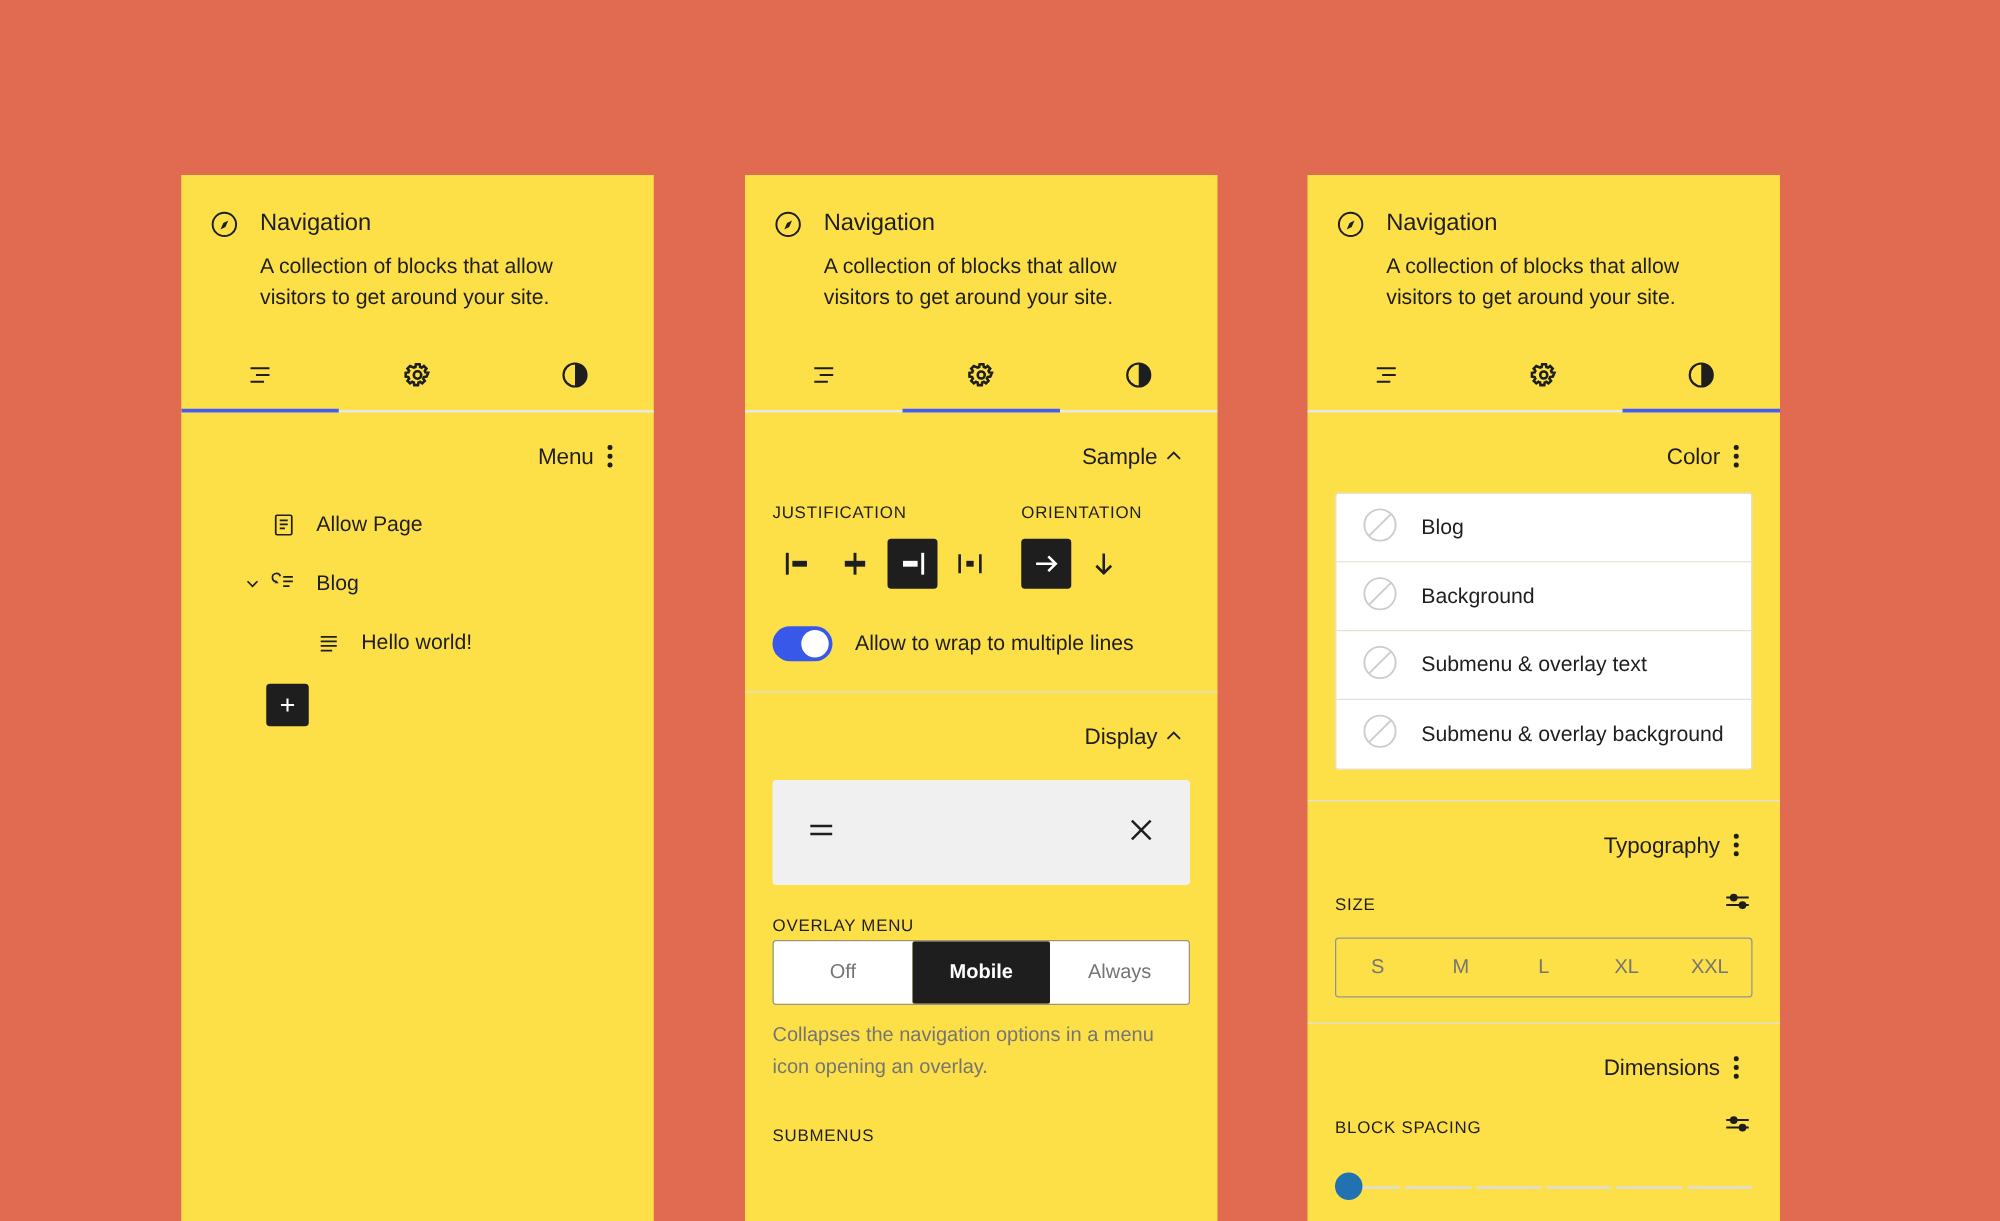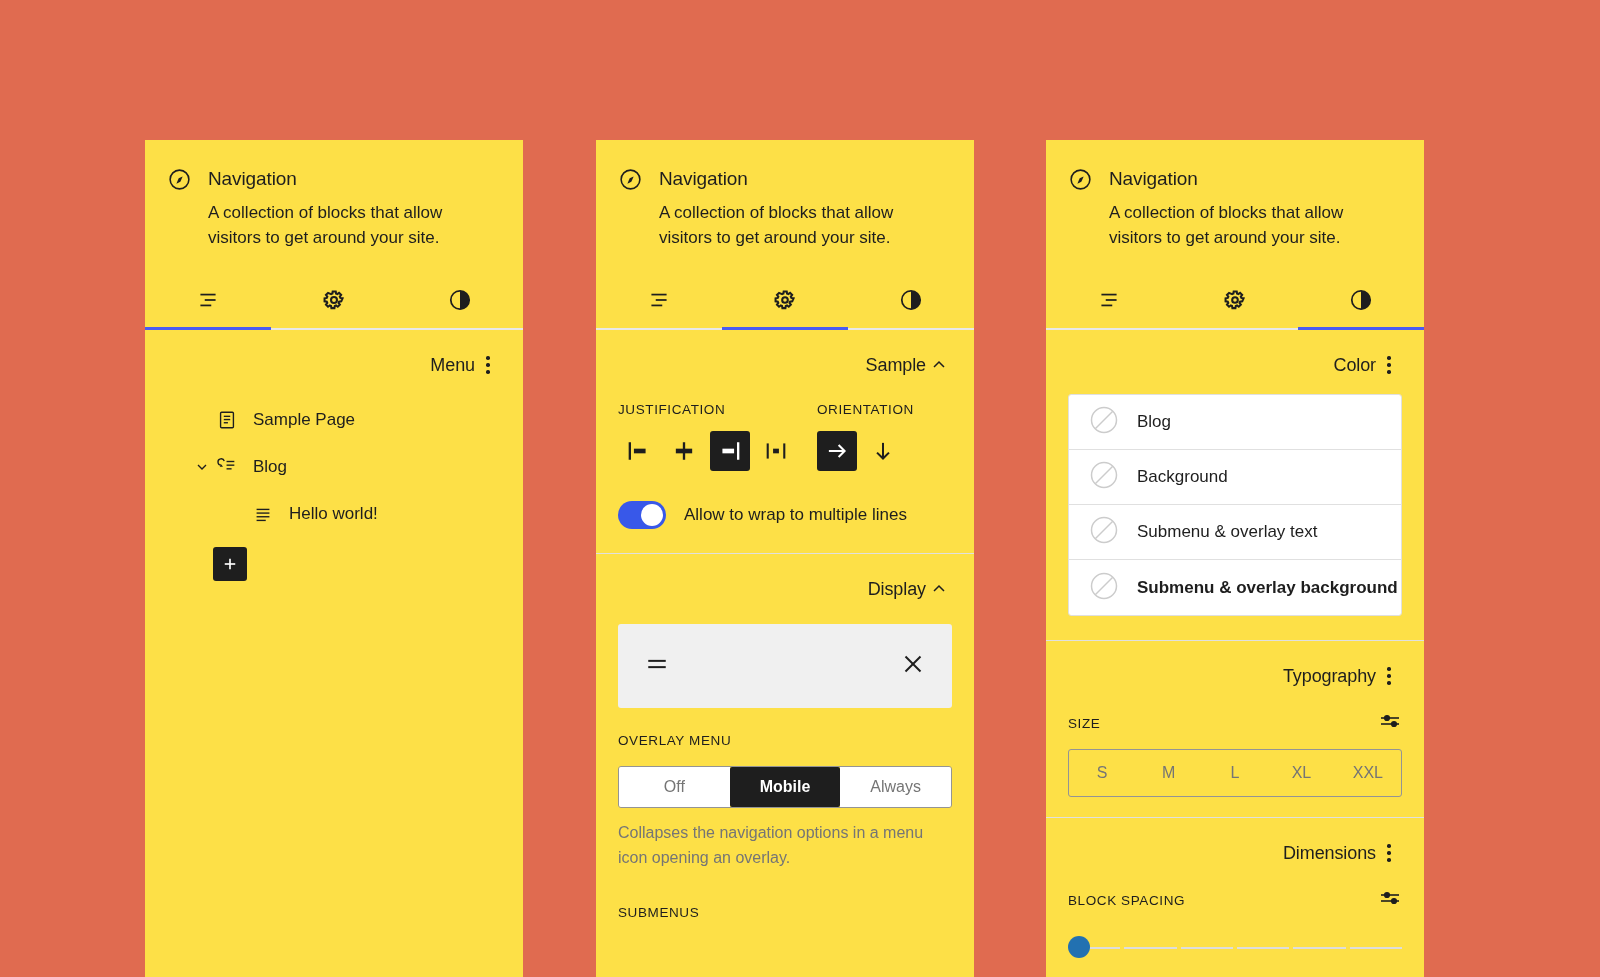--- a/index.html
+++ b/index.html
@@ -213,22 +213,21 @@
     align-items: center;
     justify-content: space-between;
     padding: 0 24px;
   }
 
   .seg-control {
     display: flex;
     border: 1px solid #949494;
     border-radius: 3px;
     overflow: hidden;
-    margin-top: 14px;
-    height: 42px;
+    height: 52px;
   }
   .seg-item {
     flex: 1 1 33.333%;
     display: flex; align-items: center; justify-content: center;
     font-size: 16px;
     color: #757575;
     cursor: pointer;
     background: #fff;
   }
   .seg-item.sel {
@@ -253,21 +252,21 @@
   }
   .color-row {
     display: flex;
     align-items: center;
     height: 55px;
     padding: 0 0 0 20px;
     border-bottom: 1px solid #e0e0e0;
     cursor: pointer;
     background: #fff;
   }
-  .color-row:last-child { border-bottom: none; font-weight: bold; }
+  .color-row:last-child { border-bottom: none; }
   .color-row .sw { flex: 0 0 30px; margin-right: 18px; }
   .color-row .lbl { font-size: 17px; color: #1e1e1e; }
 
   
   .label-row {
     display: flex;
     align-items: center;
     justify-content: space-between;
     margin-top: 20px;
     min-height: 24px;
@@ -368,21 +367,21 @@
 
         <div class="menu-row indent-1">
           <span class="mi">
             <svg width="22" height="22" viewBox="0 0 24 24" fill="none" stroke="#1e1e1e" stroke-width="1.5">
               <rect x="5" y="3.5" width="14" height="17" rx="1.2"></rect>
               <line x1="8.5" y1="8" x2="15.5" y2="8"></line>
                 <line x1="8.5" y1="11.5" x2="15.5" y2="11.5"></line>
                 <line x1="8.5" y1="15" x2="13" y2="15"></line>
             </svg>
           </span>
-          <span>Sample Page</span>
+          <span>Allow Page</span>
         </div>
 
         <div class="menu-row indent-0">
           <span class="twisty">
             <svg width="16" height="16" viewBox="0 0 24 24" fill="none" stroke="#1e1e1e" stroke-width="2">
               <polyline points="6,9 12,15 18,9"></polyline>
             </svg>
           </span>
           <span class="mi">
             <svg width="22" height="22" viewBox="0 0 24 24" fill="none" stroke="#1e1e1e" stroke-width="1.5">

